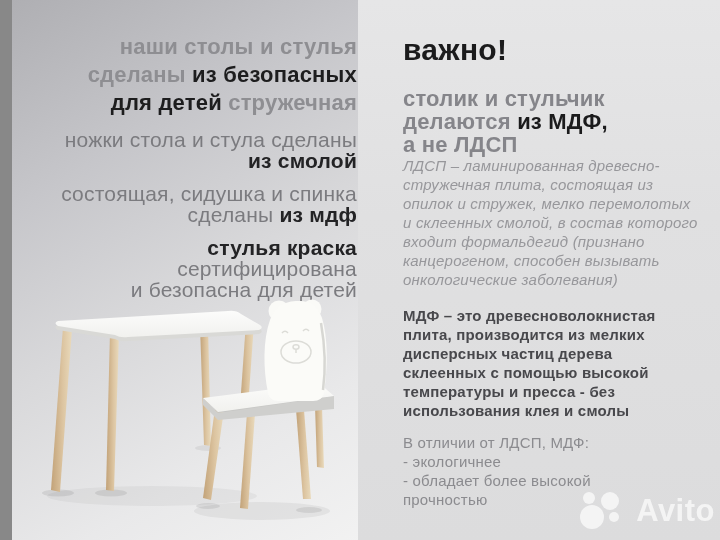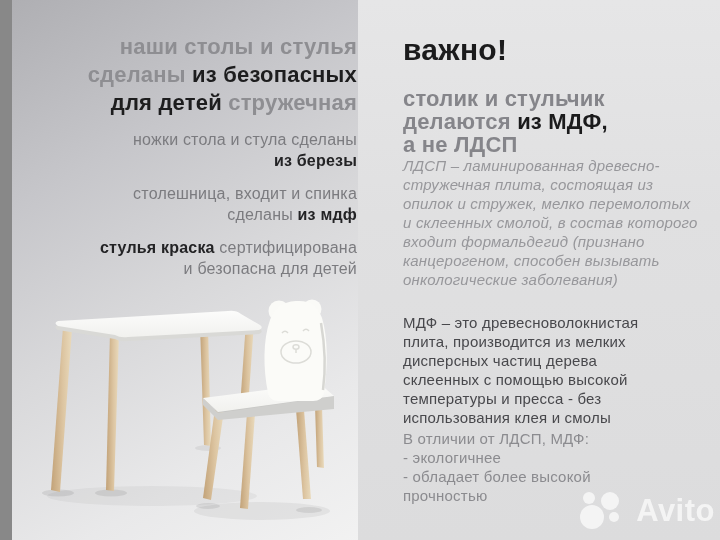--- a/index.html
+++ b/index.html
@@ -14,21 +14,21 @@
     background:linear-gradient(150deg,#afafb3 0%,#c6c6ca 28%,#d8d8da 52%,#e9e9ea 78%,#f2f2f2 100%);
     text-align:right;
   }
   .left-copy{position:absolute;left:40px;top:33px;width:305px;}
   .headline{
     font-size:22px;font-weight:700;line-height:28px;letter-spacing:.2px;
     color:#8e8e92;white-space:pre-line;
   }
   .headline .em{color:#1d1d1e;}
   .feature{
-    margin-top:12px;font-size:16px;line-height:21px;letter-spacing:.2px;
+    margin-top:12px;font-size:21px;line-height:21px;letter-spacing:.2px;
     color:#7b7b7f;white-space:pre-line;
   }
   .feature .em{color:#232325;font-weight:700;}
   .furniture{position:absolute;left:0;top:268px;}
   
   .info-panel{
     position:absolute;left:358px;top:0;width:362px;height:540px;
     background:linear-gradient(180deg,#e6e6e7 0%,#e0e0e1 40%,#dcdcdd 100%);
     box-sizing:border-box;padding:33px 8px 0 45px;
   }
@@ -37,43 +37,43 @@
   }
   .important-subtitle{
     margin-top:20px;font-size:22px;font-weight:700;line-height:23px;
     letter-spacing:.2px;color:#85858a;white-space:pre-line;
   }
   .important-subtitle .em{color:#1b1b1c;}
   .para{
     font-size:15px;line-height:19px;letter-spacing:.2px;white-space:pre-line;
   }
   .para-ldsp{color:#97979b;font-style:italic;}
-  .para-mdf{margin-top:24px;color:#48484c;font-weight:400;}
-  .para-comparison{margin-top:2px;color:#8b8b8f;}
+  .para-mdf{margin-top:17px;color:#48484c;font-weight:700;}
+  .para-comparison{margin-top:13px;color:#8b8b8f;}
   
   .watermark{
     position:absolute;right:5px;bottom:10px;display:flex;align-items:center;gap:13px;
     color:rgba(255,255,255,.68);pointer-events:none;
   }
   .watermark .wordmark{font-size:31px;font-weight:700;letter-spacing:.5px;line-height:1;}
 </style>
 </head>
 <body>
 
 <div class="card">
 
   <div class="photo-panel">
 
     <div class="left-copy">
       <div class="headline"><span>наши столы и стулья
 сделаны </span><span class="em">из безопасных
 для детей</span><span> стружечная</span></div>
       <div class="feature"><span>ножки стола и стула сделаны
-</span><span class="em">из березы</span></div>
-      <div class="feature"><span>столешница, входит и спинка
+</span><span class="em">из смолой</span></div>
+      <div class="feature"><span>состоящая, сидушка и спинка
 сделаны </span><span class="em">из мдф</span></div>
       <div class="feature"><span class="em">стулья краска</span><span> сертифицирована
 и безопасна для детей</span></div>
     </div>
 
     <svg class="furniture" width="370" height="272" viewBox="0 0 370 272">
       <defs>
         <linearGradient id="wood" x1="0" y1="0" x2="1" y2="0">
           <stop offset="0" stop-color="#c2a278"></stop>
           <stop offset="0.55" stop-color="#dcc4a0"></stop>

